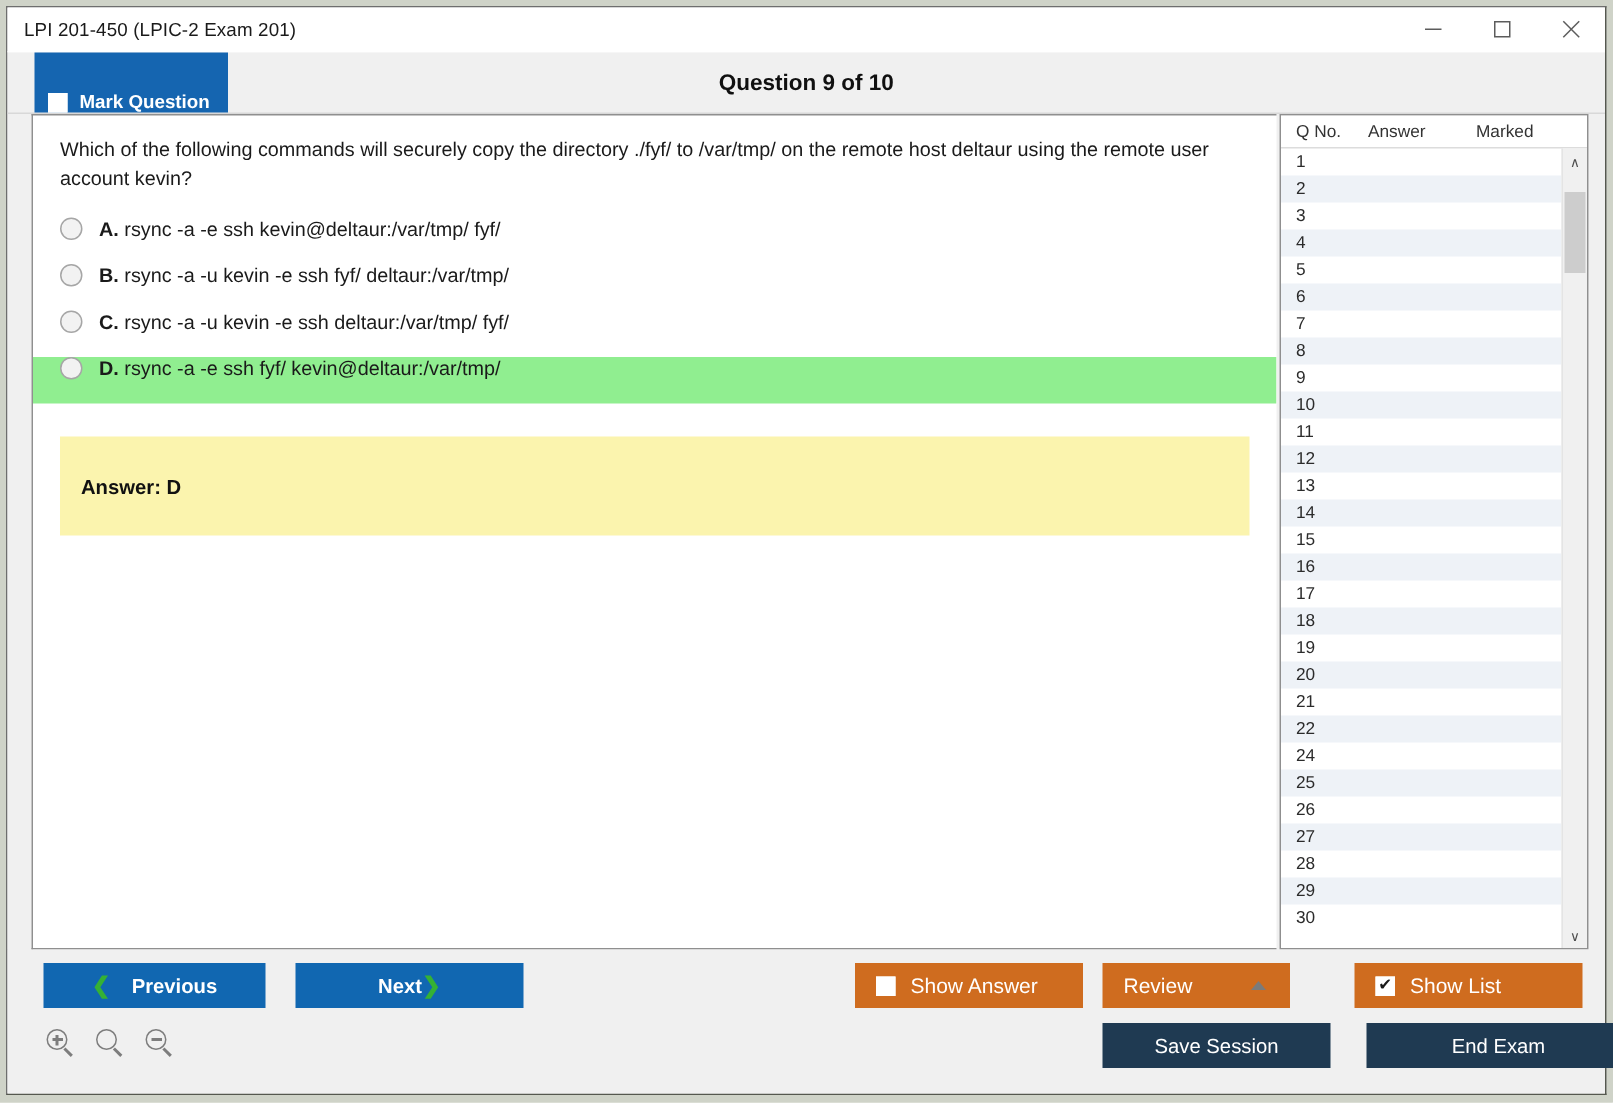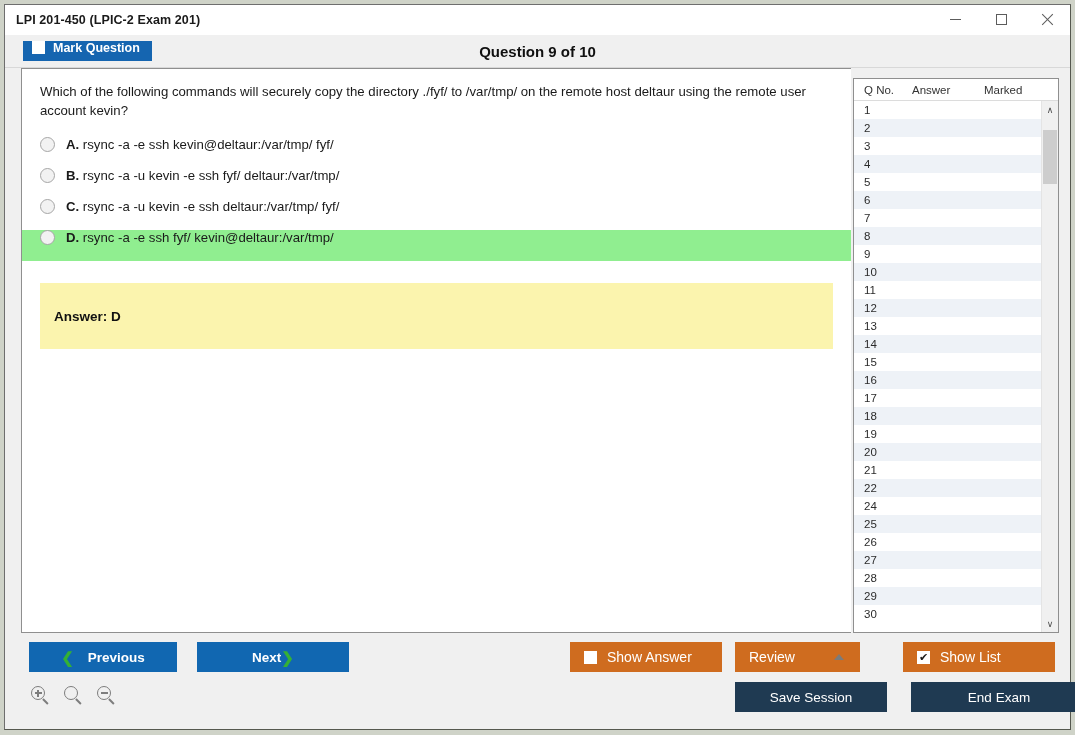--- a/index.html
+++ b/index.html
@@ -23,21 +23,21 @@
   
   #title-bar {
     height: 30px;
     background: #ffffff;
     display: flex; align-items: center;
     flex: 0 0 30px;
     border-bottom: 1px solid #ffffff;
   }
   #window-title {
     font-size: 12.5px; color: #1a1a1a;
-    padding-left: 11px; letter-spacing: .1px; font-weight: bold;
+    padding-left: 11px; letter-spacing: .1px;
   }
   #win-controls { margin-left: auto; display: flex; height: 100%; }
   .win-btn {
     width: 46px; height: 100%;
     display: flex; align-items: center; justify-content: center;
     color: #5c5c5c; background: transparent; border: none;
   }
   .glyph-min { width: 11px; height: 1px; background: #5c5c5c; }
   .glyph-max { width: 11px; height: 11px; border: 1px solid #5c5c5c; }
   .glyph-close { position: relative; width: 12px; height: 12px; }
@@ -51,25 +51,25 @@
   
   #header-bar {
     flex: 0 0 33px;
     background: #f0f0f0;
     display: flex; align-items: center;
     position: relative;
     border-bottom: 1px solid #d8d8d8;
   }
   #mark-question-btn {
     margin-left: 18px;
-    height: 20px;
+    height: 40px;
     background: #1565b0;
     color: #ffffff;
     border: none;
-    display: flex; align-items: flex-start; gap: 8px;
+    display: flex; align-items: flex-end; gap: 8px;
     padding: 0 12px 0 9px;
     font-size: 12.5px; font-weight: bold;
     font-family: "Liberation Sans", sans-serif;
     cursor: pointer;
   }
   .cb-box {
     width: 13px; height: 13px;
     background: #ffffff; border: 1px solid #ffffff;
     display: flex; align-items: center; justify-content: center;
     font-size: 11px; color: #1a1a1a; line-height: 1;
@@ -123,21 +123,21 @@
     display: flex; align-items: center;
     padding-left: 14px;
   }
   #answer-text { font-size: 13.5px; font-weight: bold; color: #111111; }
 
   
   #list-pane {
     flex: 0 0 206px;
     background: #ffffff;
     border: 1px solid #8f8f8f;
-    margin: 10px 11px 0 2px;
+    margin: 0 11px 0 2px;
     display: flex; flex-direction: column;
     overflow: hidden;
   }
   #list-header {
     flex: 0 0 22px;
     display: flex;
     font-size: 11.5px; color: #333333;
     background: #ffffff;
     border-bottom: 1px solid #dcdcdc;
     align-items: center;

